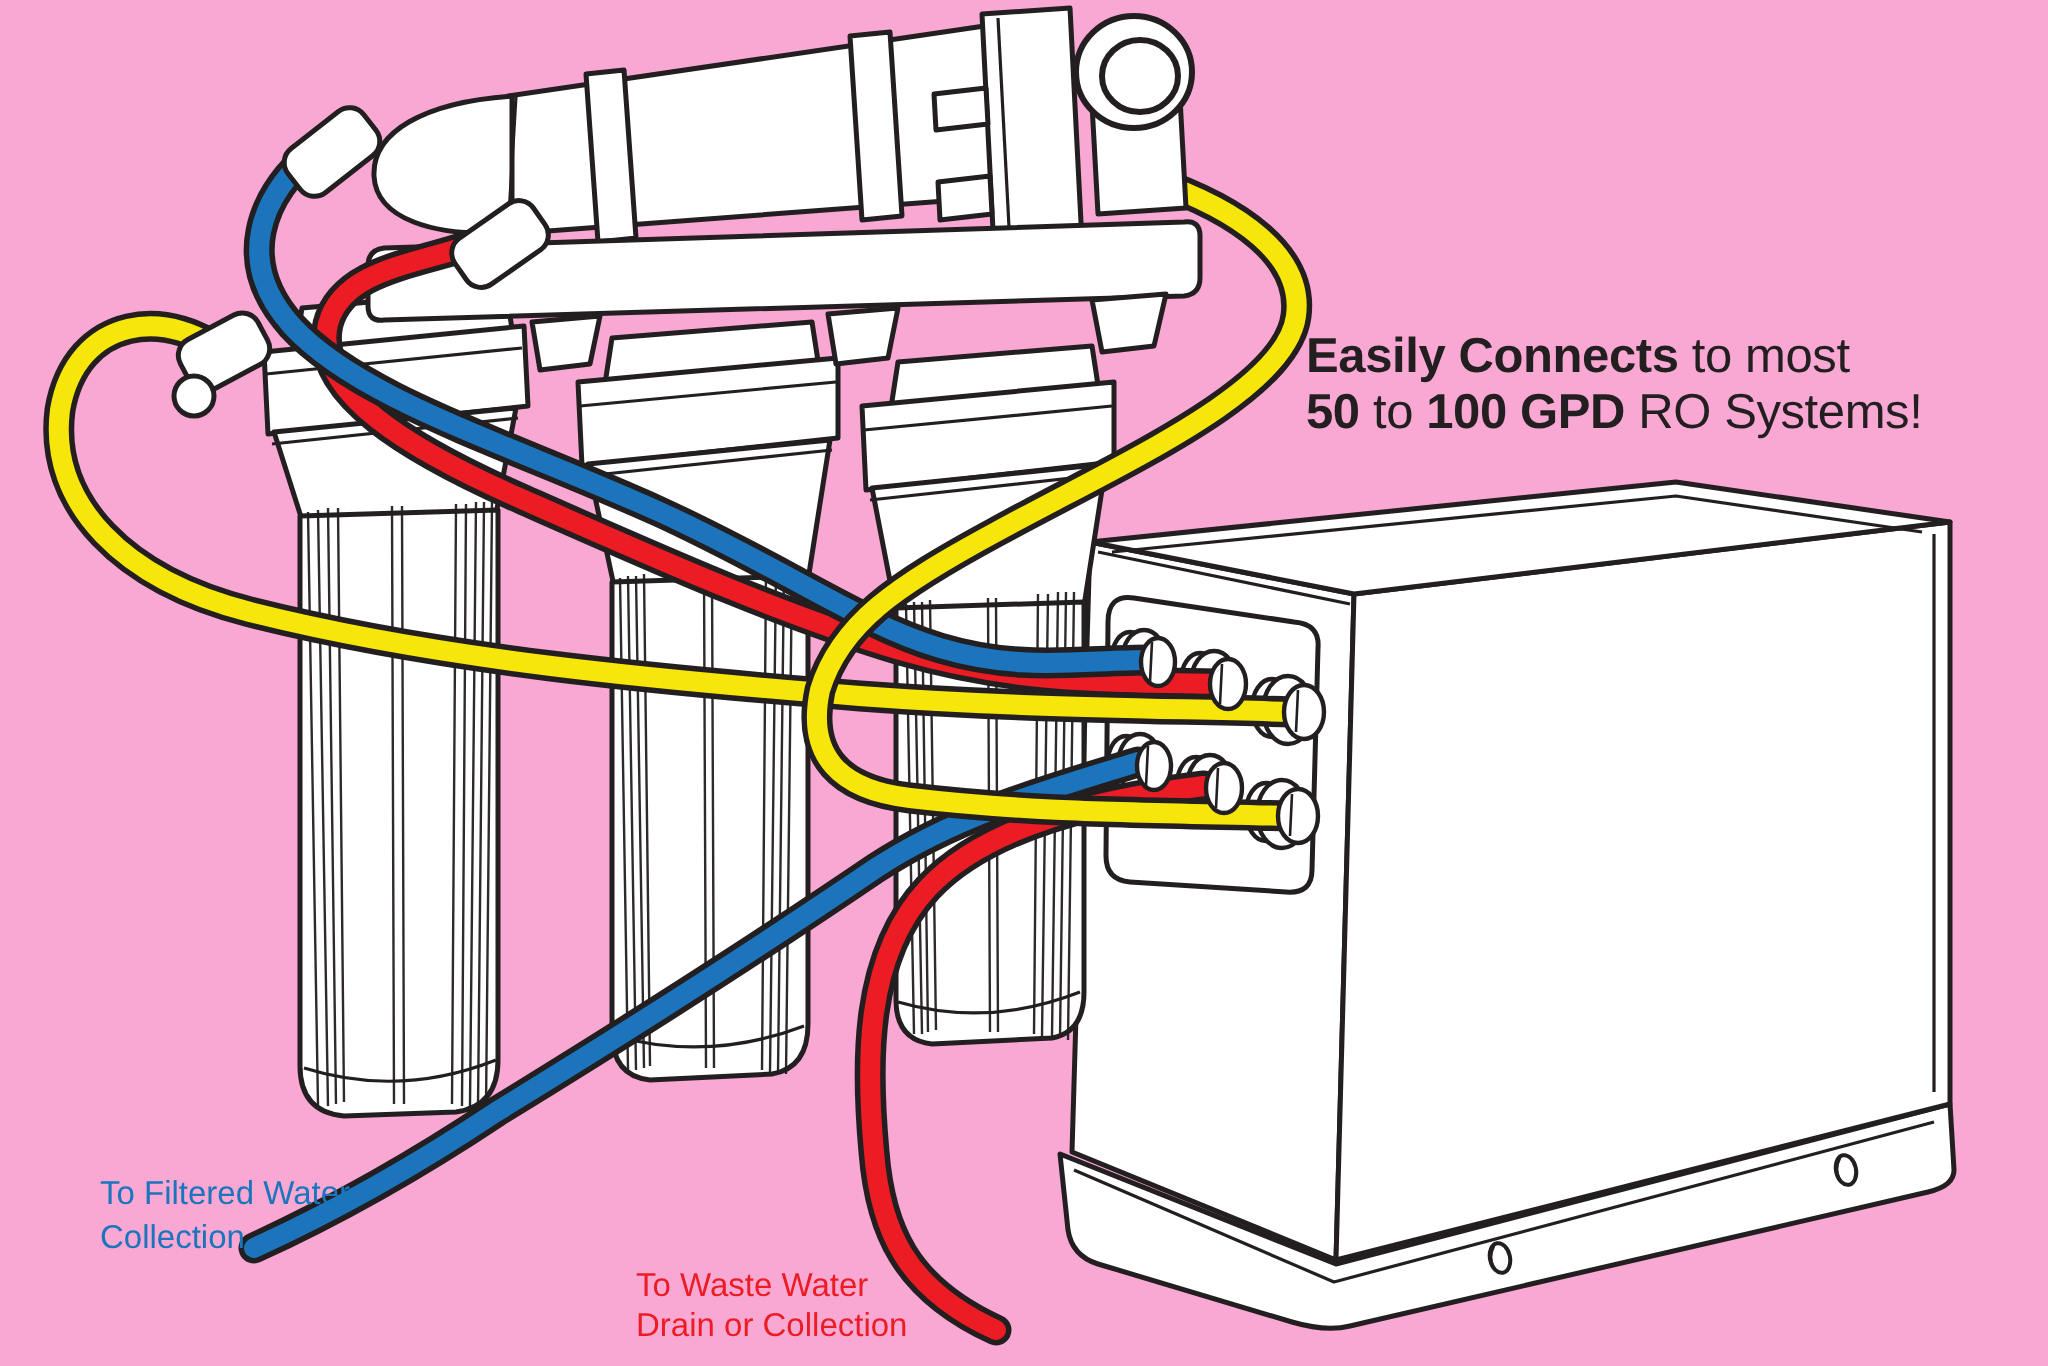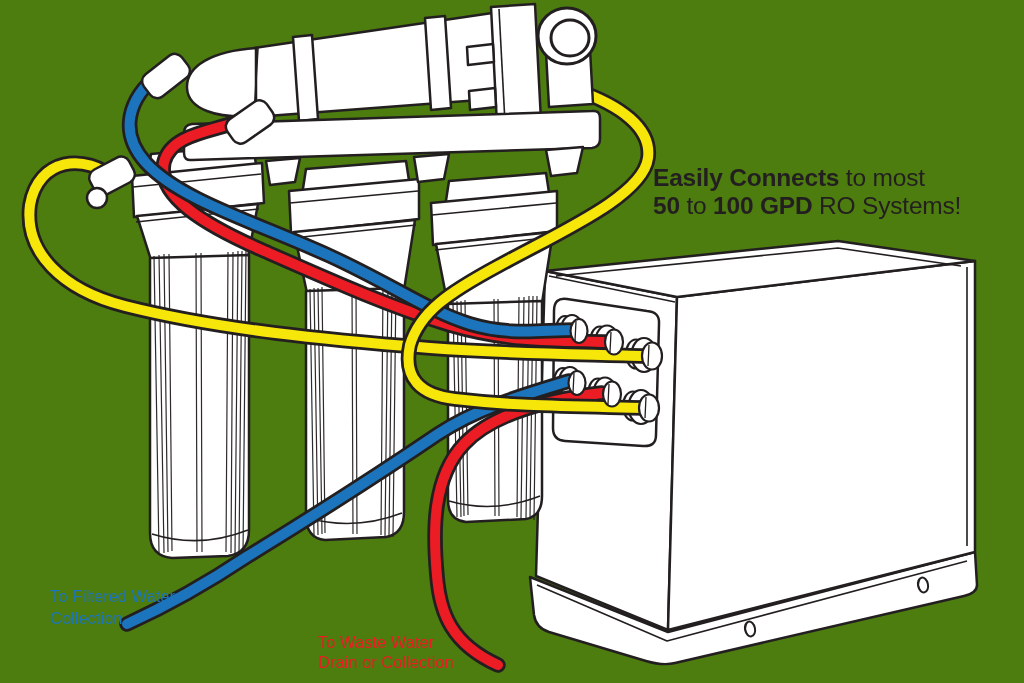--- a/index.html
+++ b/index.html
@@ -1,16 +1,16 @@
 <!DOCTYPE html>
 <html><head>
 <meta charset="utf-8">
 <style>
   html,body{margin:0;padding:0;background:#ffffff;}
-  .stage{position:relative;width:1024px;height:683px;background:#4d7c0f;overflow:hidden;text-decoration:underline;}
+  .stage{position:relative;width:1024px;height:683px;background:#f9a8d4;overflow:hidden;text-decoration:underline;}
   svg{display:block;}
   svg text{font-family:"Liberation Sans",sans-serif;white-space:pre;}
   .outline{fill:#ffffff;stroke:#231f20;stroke-width:2.5;stroke-linejoin:round;}
   .thin{fill:none;stroke:#231f20;stroke-width:1.6;stroke-linejoin:round;}
   .hatch{fill:none;stroke:#231f20;stroke-width:1.2;opacity:.95;}
   .tube-o{fill:none;stroke:#231f20;stroke-width:15.5;stroke-linecap:round;}
   .tube-c{fill:none;stroke-width:10;stroke-linecap:round;}
 </style>
 </head>
 <body>

